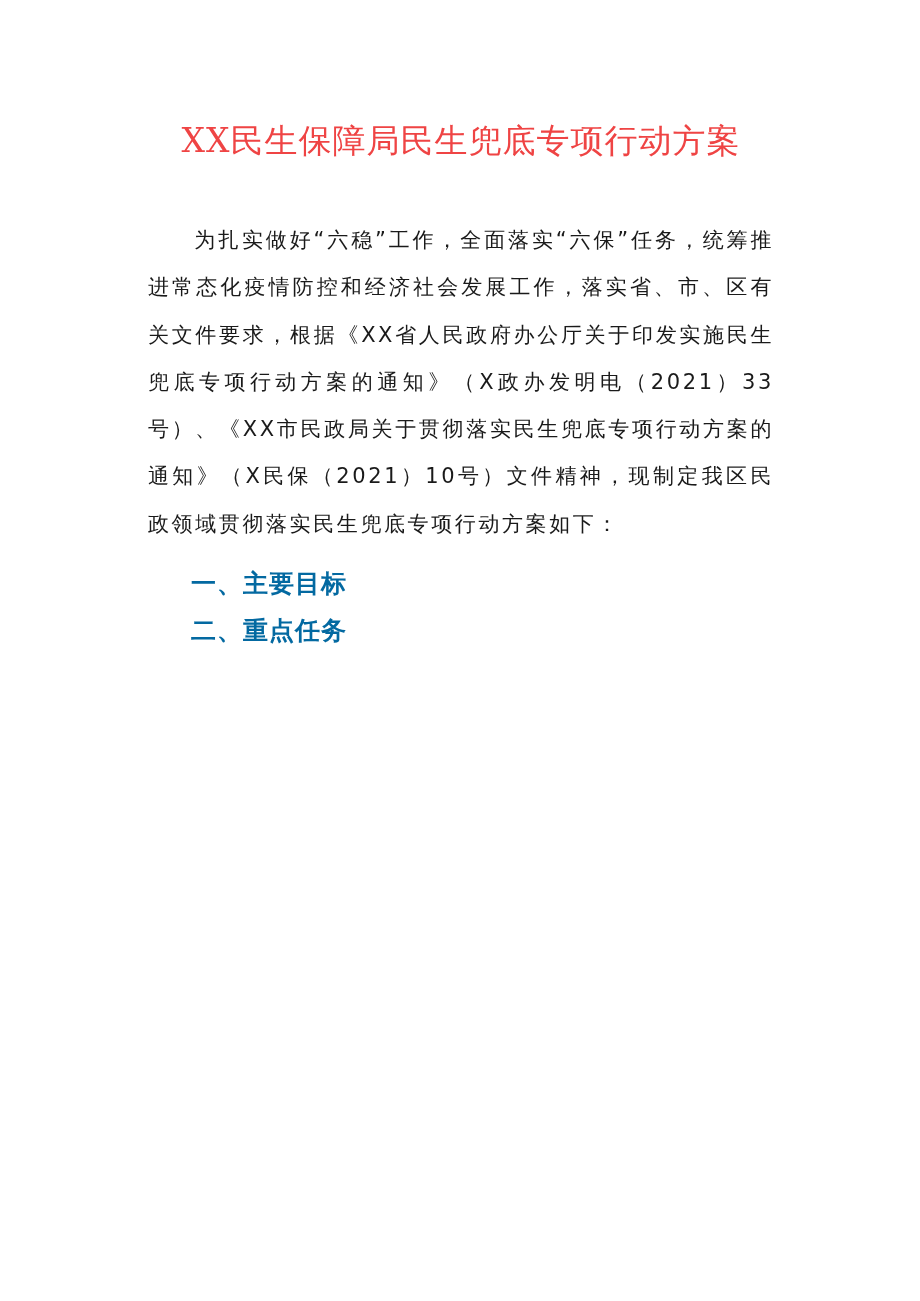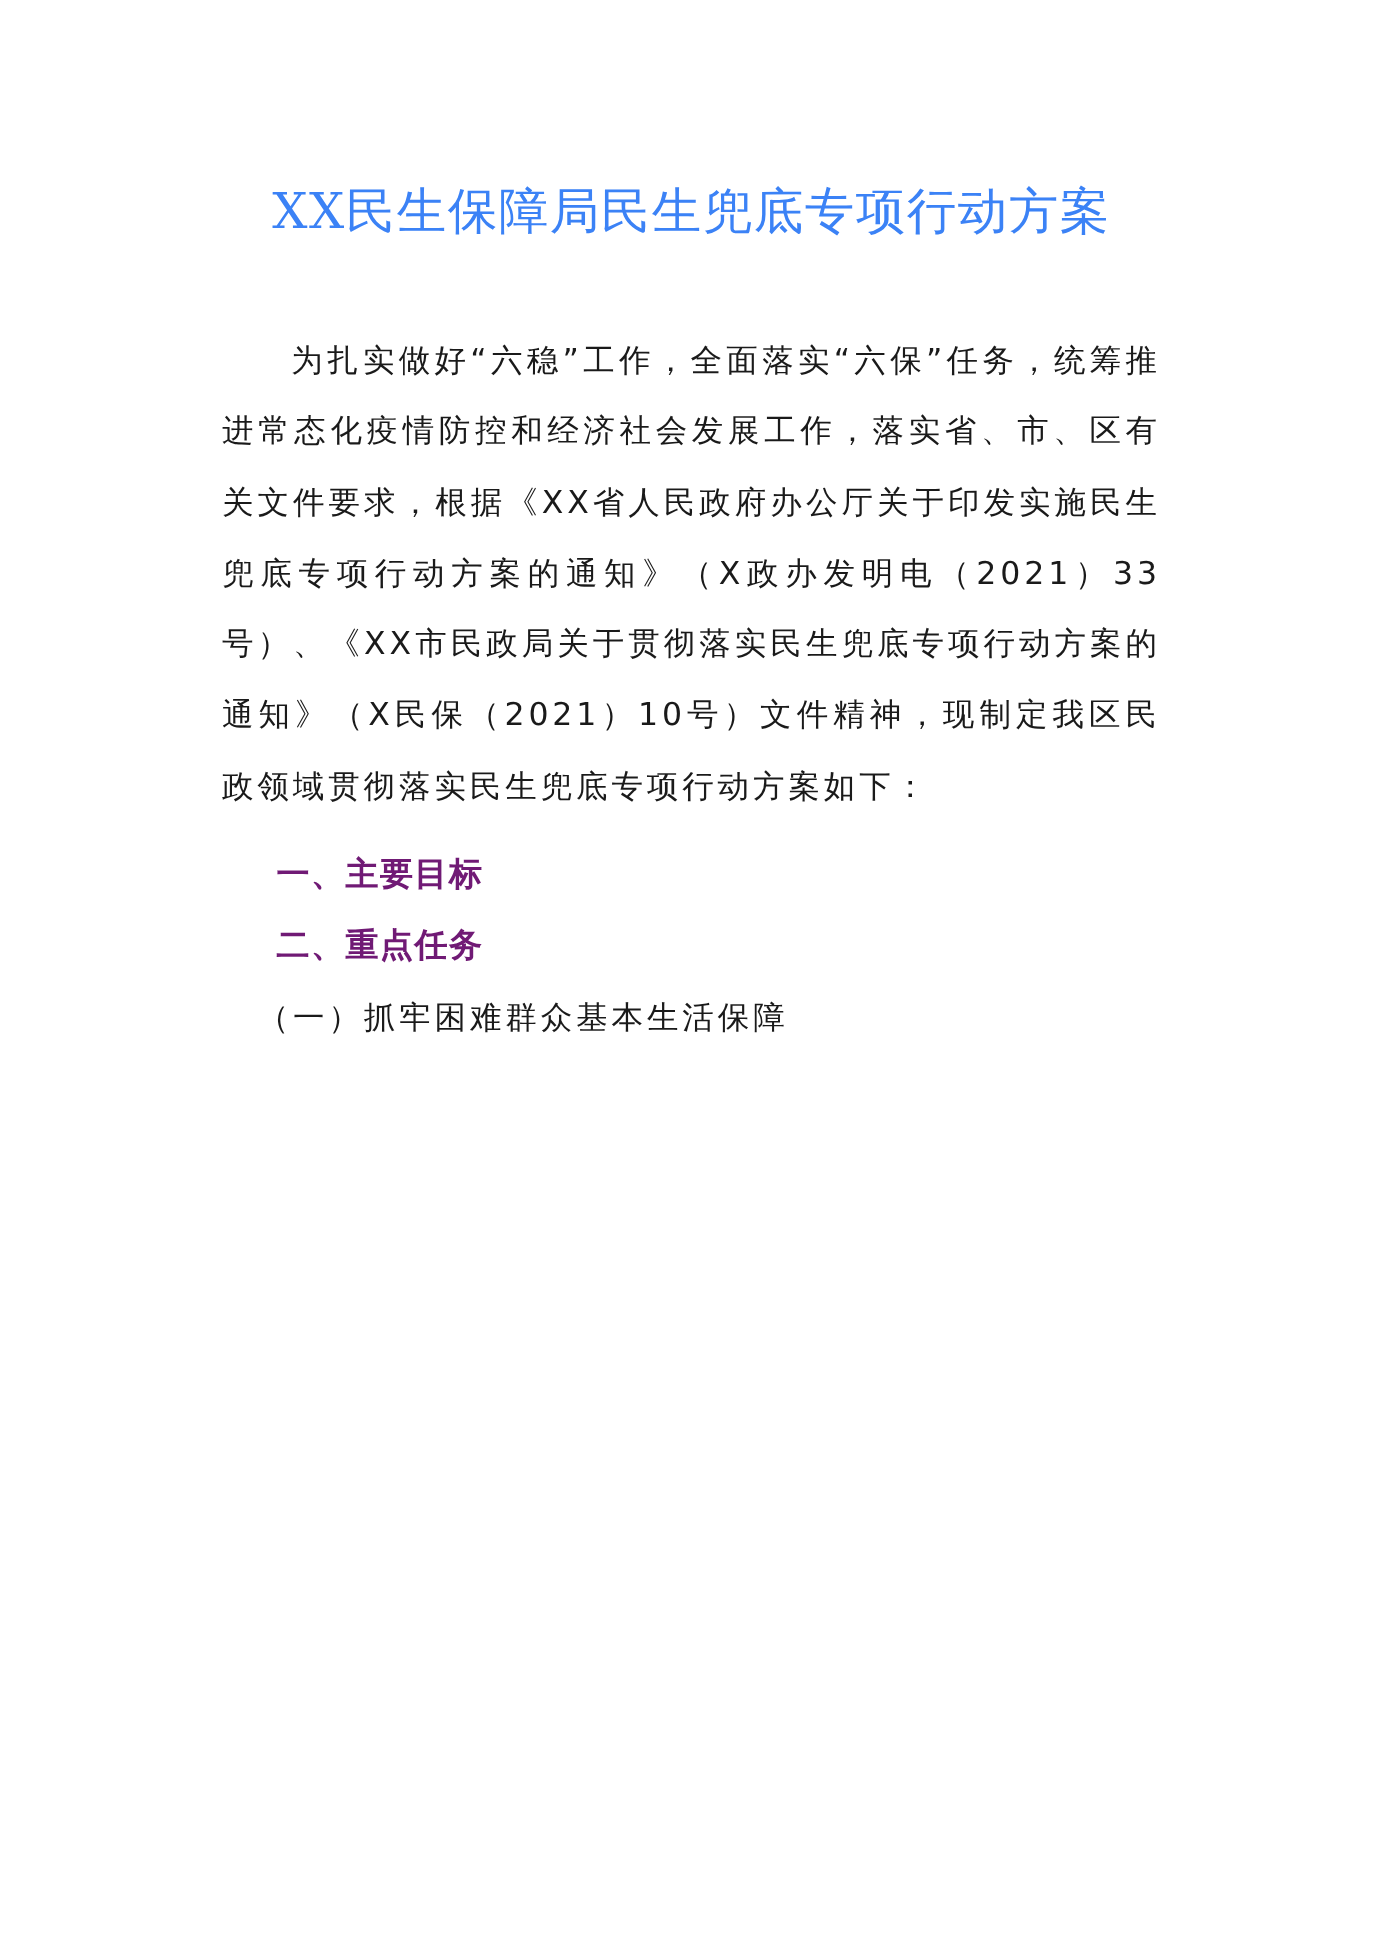--- a/index.html
+++ b/index.html
@@ -1,40 +1,39 @@
 <!DOCTYPE html>
 <html><head>
   <meta charset="utf-8">
   <style>
     html, body { margin: 0; padding: 0; background: #ffffff; }
     body { width: 920px; height: 1301px; position: relative; overflow: hidden; color: #1a1a1a; }
     .page { position: absolute; left: 136px; top: 0; width: 650px; }
     .title {
       position: absolute; left: 0; top: 116px; width: 650px; text-align: center;
       font-family: "DejaVu Serif", "Liberation Serif", serif;
-      font-size: 33px; line-height: 50px; letter-spacing: 1px; color: #3b82f6;
+      font-size: 33px; line-height: 50px; letter-spacing: 1px; color: #ef4444;
     }
     .body {
       position: absolute; left: 0; top: 205px; width: 650px;
       font-family: "DejaVu Sans", "Liberation Sans", sans-serif;
       font-size: 21px; line-height: 47.3px; letter-spacing: 2.6px;
       text-align: justify; color: #1a1a1a;
     }
     .para { margin: 12px; text-indent: 2.2em; }
     .heading {
       margin: 0; text-indent: 2.2em;
       font-family: "DejaVu Sans", "Liberation Sans", sans-serif;
-      font-weight: bold; font-size: 22px; letter-spacing: 1px; color: #701a75;
+      font-weight: bold; font-size: 25px; letter-spacing: 1px; color: #0369a1;
     }
     .sub { margin: 0; text-indent: 1.7em; }
   </style>
 </head>
 <body>
 
 <div class="page">
   <div class="title">XX民生保障局民生兜底专项行动方案</div>
   <div class="body">
     <p class="para">为扎实做好“六稳”工作，全面落实“六保”任务，统筹推进常态化疫情防控和经济社会发展工作，落实省、市、区有关文件要求，根据《XX省人民政府办公厅关于印发实施民生兜底专项行动方案的通知》（X政办发明电（2021）33号）、《XX市民政局关于贯彻落实民生兜底专项行动方案的通知》（X民保（2021）10号）文件精神，现制定我区民政领域贯彻落实民生兜底专项行动方案如下：</p>
     <p class="heading">一、主要目标</p>
     <p class="heading">二、重点任务</p>
-    <p class="sub">（一）抓牢困难群众基本生活保障</p>
   </div>
 </div>
 
 </body></html>

